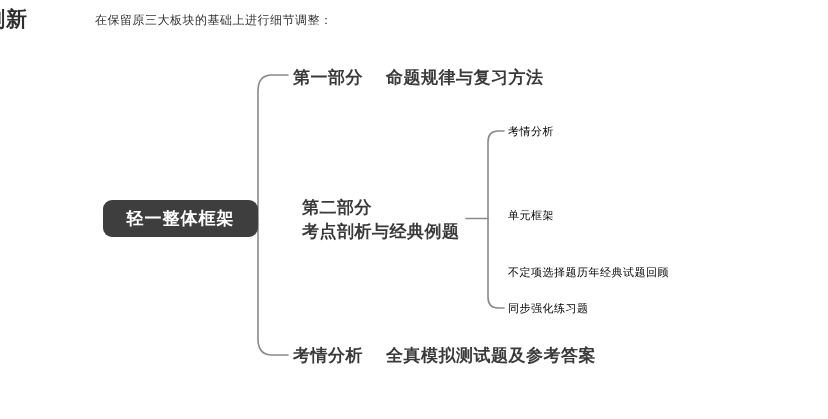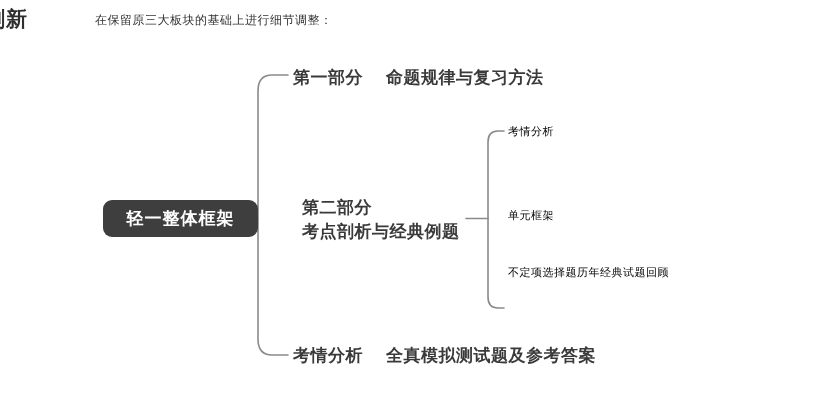--- a/index.html
+++ b/index.html
@@ -80,14 +80,15 @@
     <div>考点剖析与经典例题</div>
   </div>
 
   <div class="branch vcenter" style="left:293px;top:355px;">
     <span>考情分析</span><span class="gap">全真模拟测试题及参考答案</span>
   </div>
 
   <div class="leaf" style="top:131px;">考情分析</div>
   <div class="leaf" style="top:215px;">单元框架</div>
   <div class="leaf" style="top:272px;">不定项选择题历年经典试题回顾</div>
+  <div class="leaf" style="top:308px;">同步强化练习题</div>
 
 </div>
 
 </body></html>

